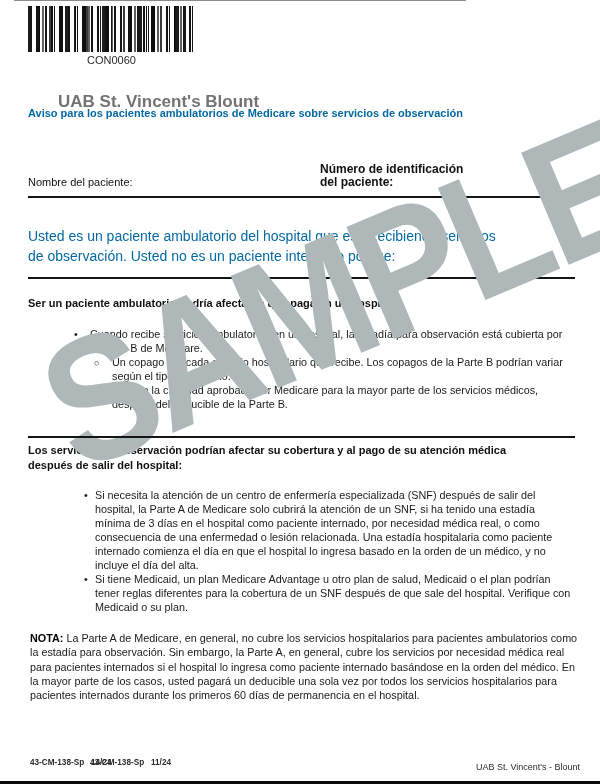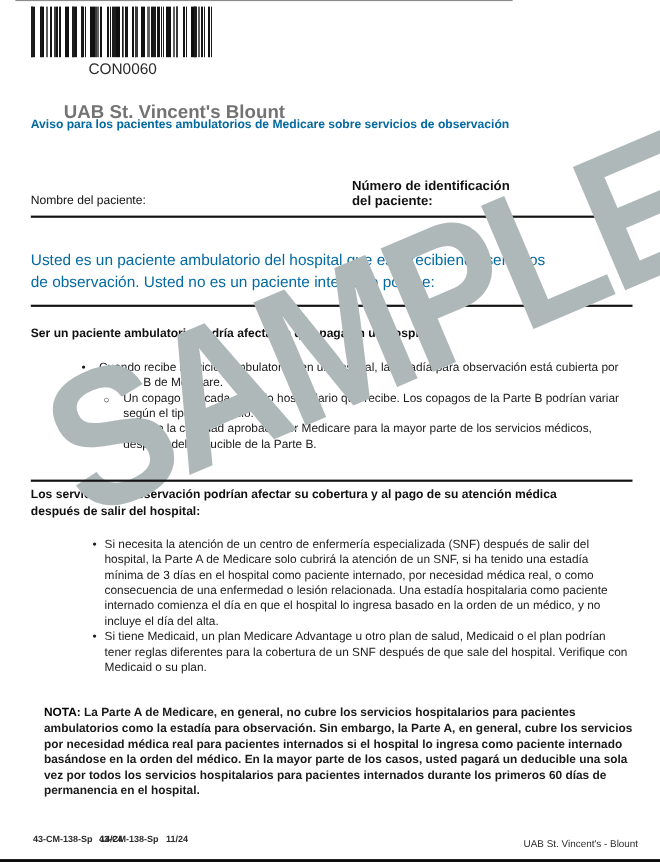--- a/index.html
+++ b/index.html
@@ -9,21 +9,21 @@
   }
   .top-edge { position:absolute; left:14px; top:0; width:452px; height:1px; background:#5a5a5a; opacity:.7; }
 
   
   .barcode {
     position:absolute; left:28px; top:6px; width:167px; height:46px;
     background:
       repeating-linear-gradient(90deg, #1c1c1c 0px 3px, transparent 3px 9px, #1c1c1c 9px 10px, transparent 10px 21px, #3a3a3a 21px 23px, transparent 23px 37px),
       repeating-linear-gradient(90deg, #141414 0px 2px, #fff 2px 3px, #161616 3px 4px, #fff 4px 8px, #101010 8px 12px, #fff 12px 14px, #606060 14px 16px, #fff 16px 17px, #151515 17px 19px, #fff 19px 23px);
   }
-  .barcode-label { position:absolute; left:28px; top:54px; width:167px; text-align:center; font-size:14px; color:#2a2a2a; }
+  .barcode-label { position:absolute; left:28px; top:54px; width:167px; text-align:center; font-size:11px; color:#2a2a2a; }
 
   .facility  { position:absolute; left:28px; top:92px;  font-size:17px; font-weight:bold; color:#737373;margin-left:30px; }
   .doc-title { position:absolute; left:28px; top:107px; width:560px; font-size:11px; font-weight:bold; color:#0369a1; }
 
   .name-label { position:absolute; left:28px;  top:176px; font-size:11px; font-weight:normal; color:#111; }
   .id-label   { position:absolute; left:320px; top:163px; width:160px; font-size:12px; font-weight:bold; line-height:13px; color:#111; }
 
   .rule { position:absolute; left:28px; width:547px; height:2px; background:#141414; }
   .rule1 { top:196px; }
   .rule2 { top:277px; }
@@ -38,21 +38,21 @@
   .list li { position:relative; margin:0; }
   .s1 { top:327px; width:540px; }
   .s1 .lvl1 { padding-left:62px; }
   .s1 .lvl1::before { content:"\2022"; position:absolute; left:46px; }
   .s1 .lvl2 { padding-left:84px; }
   .s1 .lvl2::before { content:"\25CB"; position:absolute; left:66px; top:1px; font-size:9px; }
   .s2 { top:488px; width:545px; }
   .s2 li { padding-left:67px; }
   .s2 li::before { content:"\2022"; position:absolute; left:56px; }
 
-  .nota { position:absolute; left:28px; top:629px; width:548px; margin:12px; font-size:10.8px; line-height:14.3px; color:#1a1a1a;font-weight:bold; }
+  .nota { position:absolute; left:28px; top:629px; width:548px; margin:2px; font-size:10.8px; line-height:14.3px; color:#1a1a1a; }
   .nota b { color:#000; }
 
   .form-footer { position:absolute; left:28px; top:717px; font-size:9px; font-weight:bold; color:#222; }
 
   .code { position:absolute; top:758px; font-size:8.2px; font-weight:bold; color:#2b2b2b; white-space:pre; }
   .code-a { left:30px; }
   .code-b { left:90px; }
   .footer-facility { position:absolute; left:476px; top:762px; font-size:9px; color:#2b2b2b; }
 
   .watermark {

